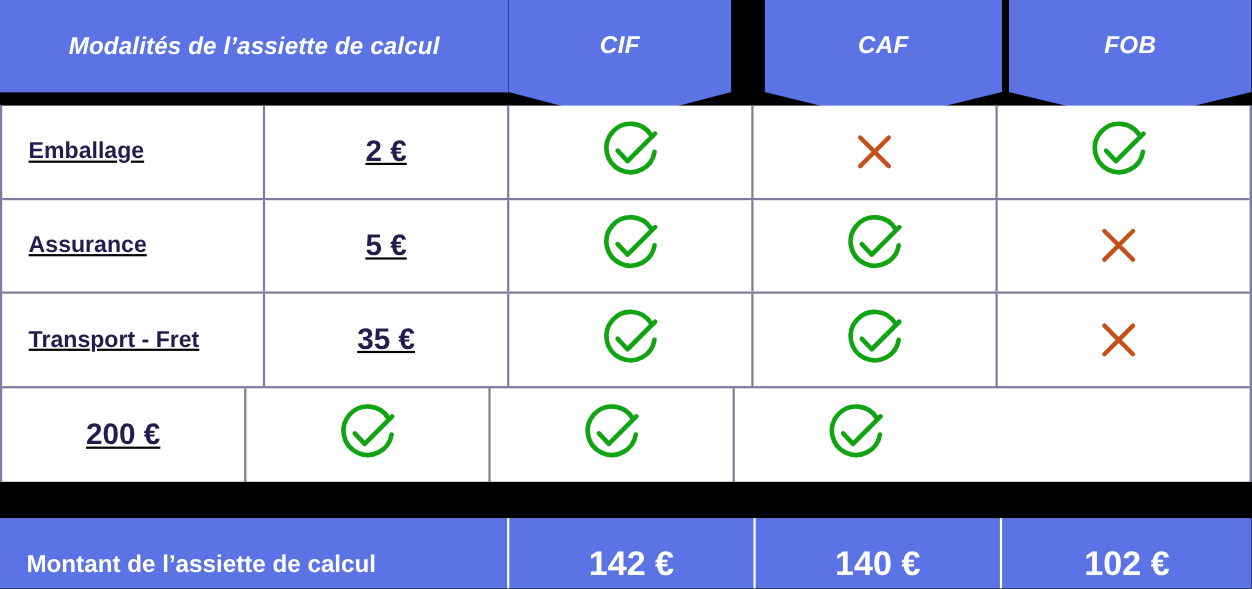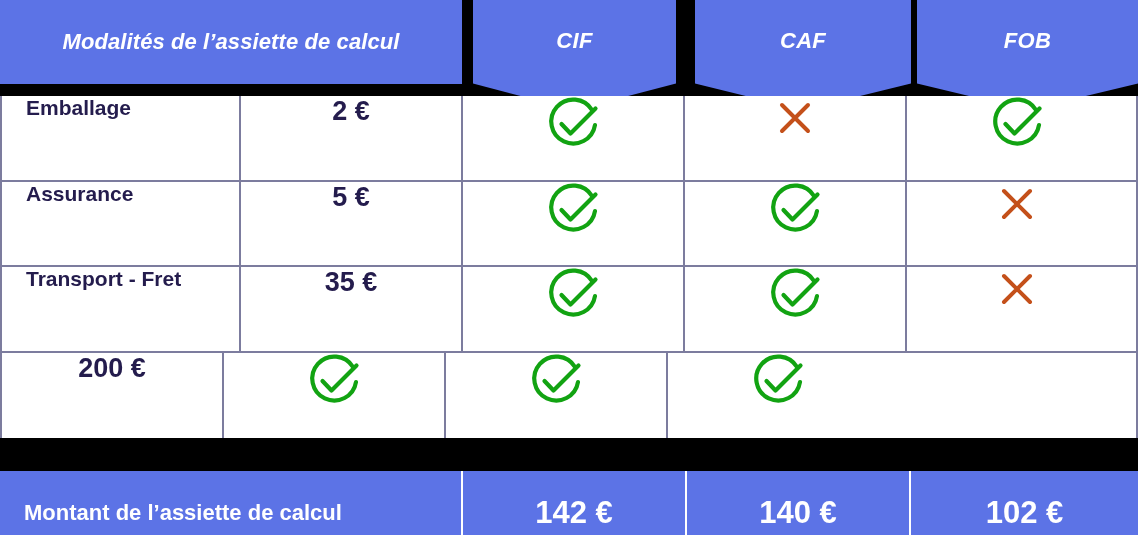--- a/index.html
+++ b/index.html
@@ -58,21 +58,21 @@
   .tab .label {
     position: absolute;
     left: 0; right: 0;
     top: 28px;
     text-align: center;
     color: #FFFFFF;
     font-size: 22px;
     font-weight: bold;
     letter-spacing: 0.3px;
   }
-  #tab-cif { left: 473px;  width: 203px; }
+  #tab-cif { left: 462px;  width: 203px; }
   #tab-caf { left: 695px;  width: 216px; }
   #tab-fob { left: 917px;  width: 221px; }
 
   
   .table-body {
     position: absolute;
     left: 0;
     top: 96px;
     width: 1138px;
     height: 342px;
@@ -85,22 +85,23 @@
     display: flex;
     height: 85.5px;
     box-sizing: border-box;
     border-bottom: 2px solid #7C7C9E;
   }
   .row.last { border-bottom: none; }
 
   .cell {
     box-sizing: border-box;
     display: flex;
-    align-items: flex-start;
+    align-items: center;
     border-right: 2px solid #7C7C9E;
+    text-decoration: underline;
   }
   .cell.nolineright { border-right: none; }
 
   .c-label  { width: 239px; padding-left: 24px; }
   .c-amount { width: 222px; justify-content: center; }
   .c-mark   { width: 222px; justify-content: center; }
   .c-mark.wide { width: 219px; }
 
   .c-label .txt {
     color: #241C4D;

